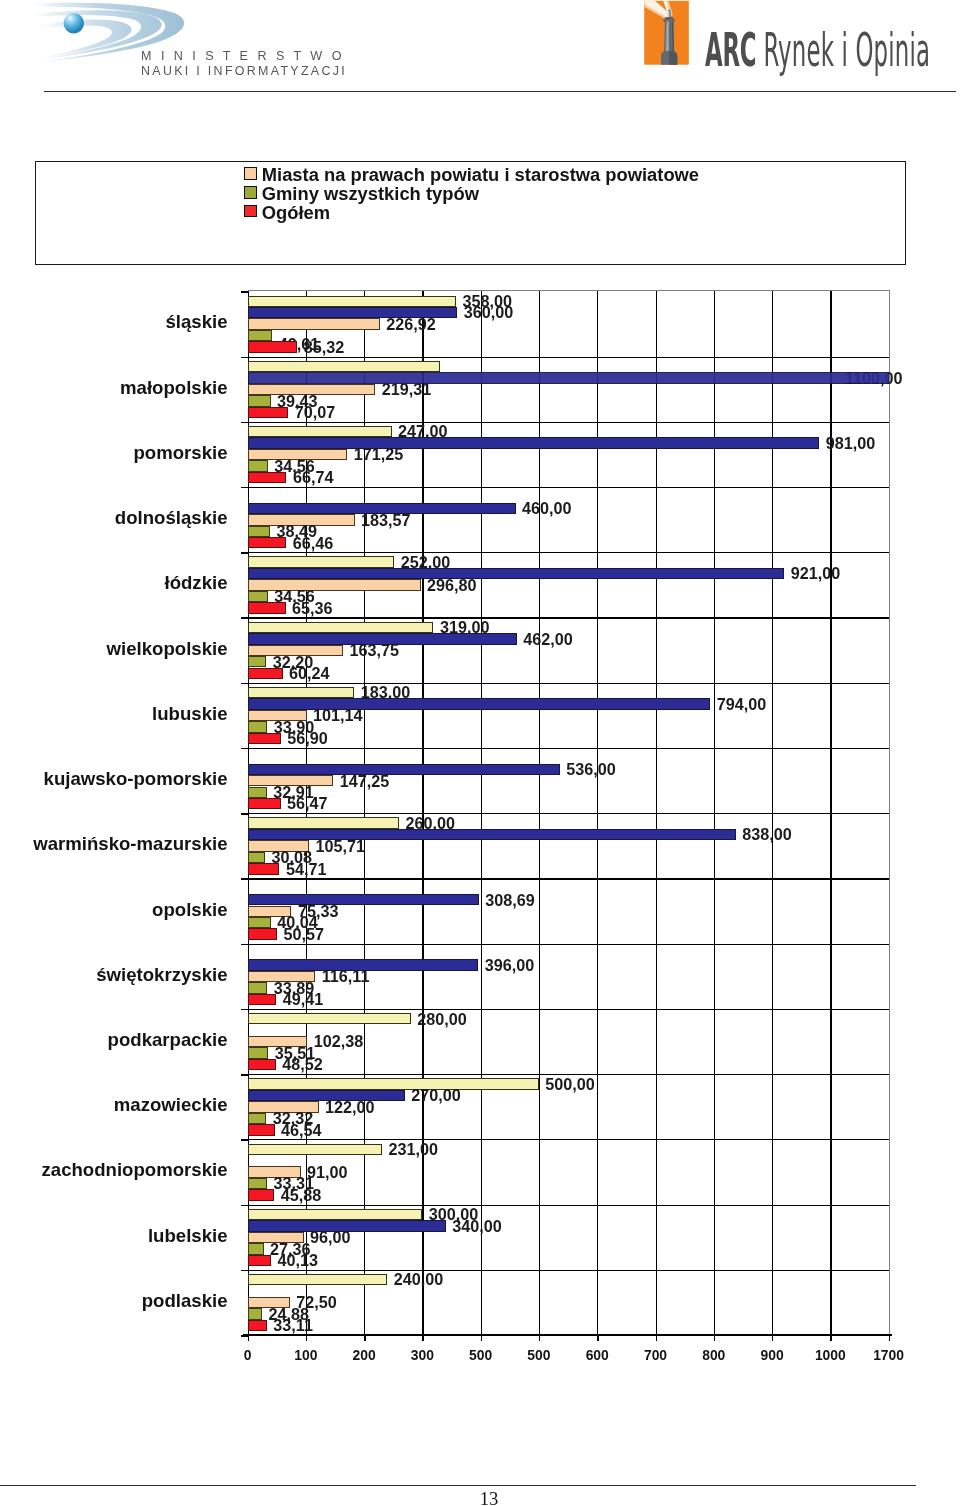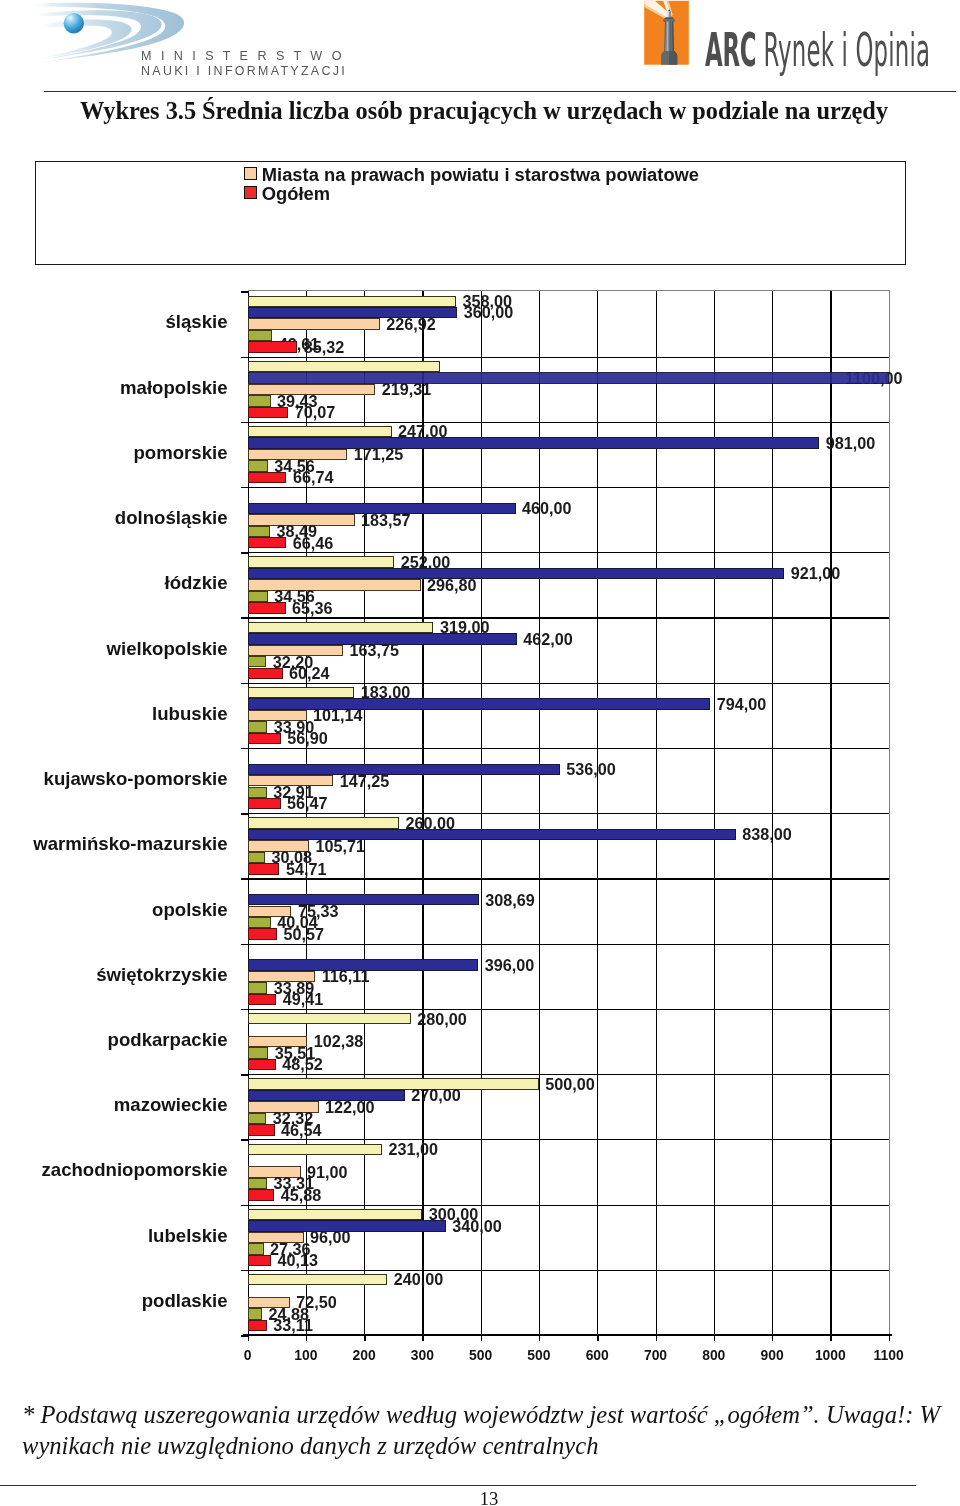--- a/index.html
+++ b/index.html
@@ -141,27 +141,30 @@
     <path d="M26.1 21.4 L26.8 21.4 L27.1 51.0 L26.4 51.0 Z" fill="#545b5f" opacity="0.85"></path>
 
     <path d="M20.2 51.0 C20.2 51.0 17.0 52.4 17.0 56.2 L17.0 64.8 L33.3 64.8 L33.3 56.2 C33.3 52.4 30.0 51.0 30.0 51.0 Z" fill="#626a6e"></path>
     <path d="M25.1 51.0 L30.0 51.0 C30.0 51.0 33.3 52.4 33.3 56.2 L33.3 64.8 L25.1 64.8 Z" fill="#4f575b"></path>
   </g>
 </svg>
  <div class="atext"><b>ARC</b> <span>Rynek i Opinia</span></div>
 </div>
 <div class="hrule-top"></div>
 <div class="title">
- <div>Wykres 3.5 Średnia liczba osób pracujących w urzędach w podziale na urzędy</div>
 </div>
 <div class="legendbox">
       <div class="legend-items">
 <div class="leg-row">
           <span class="leg-sw" style="background:#FBCFA4"></span>
           <span class="leg-lb">Miasta na prawach powiatu i starostwa powiatowe</span>
+        </div>
+<div class="leg-row">
+          <span class="leg-sw" style="background:#9CA837"></span>
+          <span class="leg-lb">Gminy wszystkich typów</span>
         </div>
 <div class="leg-row">
           <span class="leg-sw" style="background:#EF2A2A"></span>
           <span class="leg-lb">Ogółem</span>
         </div>
 </div>
     </div>
 <div class="chart">
 <div class="plot-bg"></div>
 <div class="gl axis-y" style="left:247.60px"></div>
@@ -226,21 +229,21 @@
 <div class="xticklabel" style="left:597.24px">600</div>
 <div class="xtick" style="left:655.51px"></div>
 <div class="xticklabel" style="left:655.51px">700</div>
 <div class="xtick" style="left:713.78px"></div>
 <div class="xticklabel" style="left:713.78px">800</div>
 <div class="xtick" style="left:772.05px"></div>
 <div class="xticklabel" style="left:772.05px">900</div>
 <div class="xtick" style="left:830.33px"></div>
 <div class="xticklabel" style="left:830.33px">1000</div>
 <div class="xtick" style="left:888.60px"></div>
-<div class="xticklabel" style="left:888.60px">1100</div>
+<div class="xticklabel" style="left:888.60px">1700</div>
 <div class="catlabel" style="top:311.42px">śląskie</div>
 <div class="catlabel" style="top:376.65px">małopolskie</div>
 <div class="catlabel" style="top:441.88px">pomorskie</div>
 <div class="catlabel" style="top:507.11px">dolnośląskie</div>
 <div class="catlabel" style="top:572.34px">łódzkie</div>
 <div class="catlabel" style="top:637.57px">wielkopolskie</div>
 <div class="catlabel" style="top:702.80px">lubuskie</div>
 <div class="catlabel" style="top:768.03px">kujawsko-pomorskie</div>
 <div class="catlabel" style="top:833.27px">warmińsko-mazurskie</div>
 <div class="catlabel" style="top:898.50px">opolskie</div>
@@ -390,19 +393,15 @@
 <div class="vlabel" style="left:277.38px;top:1252.08px">40,13</div>
 <div class="bar s1" style="left:247.60px;top:1273.97px;width:139.85px"></div>
 <div class="vlabel" style="left:393.85px;top:1271.47px">240,00</div>
 <div class="bar s3" style="left:247.60px;top:1296.89px;width:42.25px"></div>
 <div class="vlabel" style="left:296.25px;top:1294.39px">72,50</div>
 <div class="bar s4" style="left:247.60px;top:1308.35px;width:14.50px"></div>
 <div class="vlabel" style="left:268.50px;top:1305.85px">24,88</div>
 <div class="bar s5" style="left:247.60px;top:1319.81px;width:19.29px"></div>
 <div class="vlabel" style="left:273.29px;top:1317.31px">33,11</div>
 </div>
-<div class="footnote">
- <div>*  Podstawą uszeregowania urzędów według województw jest wartość „ogółem”. Uwaga!: W</div>
- <div>wynikach nie  uwzględniono danych z urzędów centralnych</div>
-</div>
 <div class="hrule-bot"></div>
 <div class="pagenum">13</div>
 </div>
 
 </body></html>

